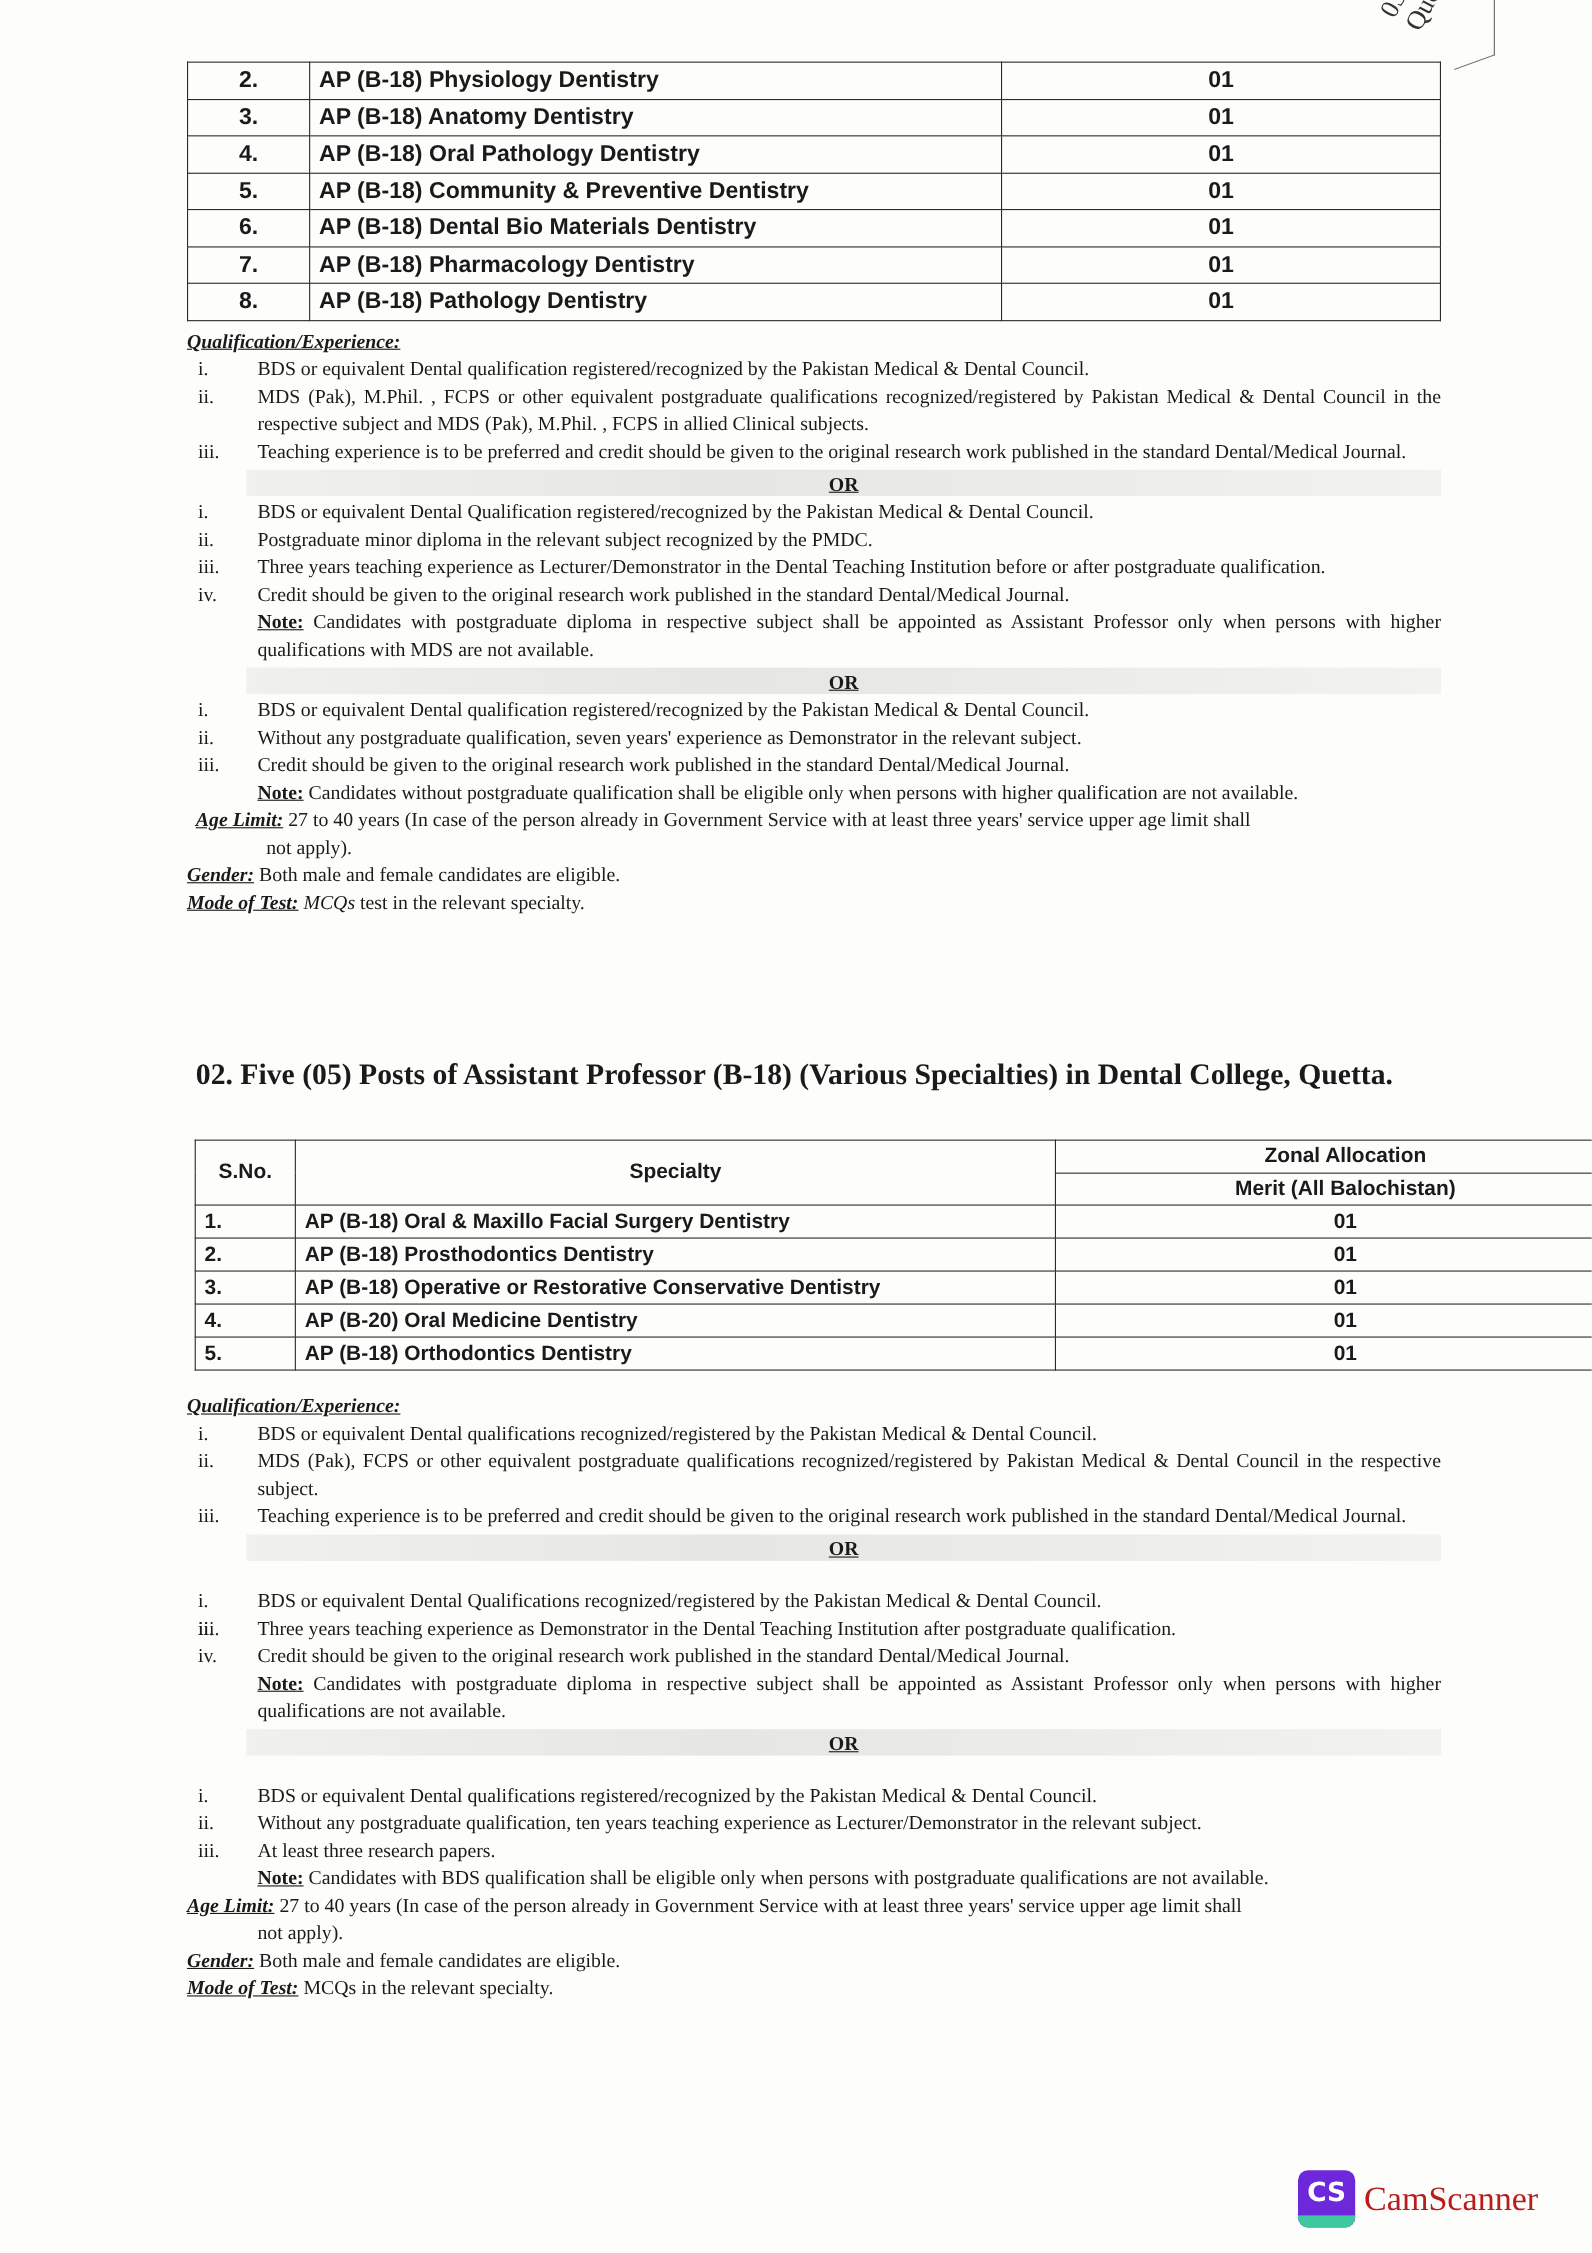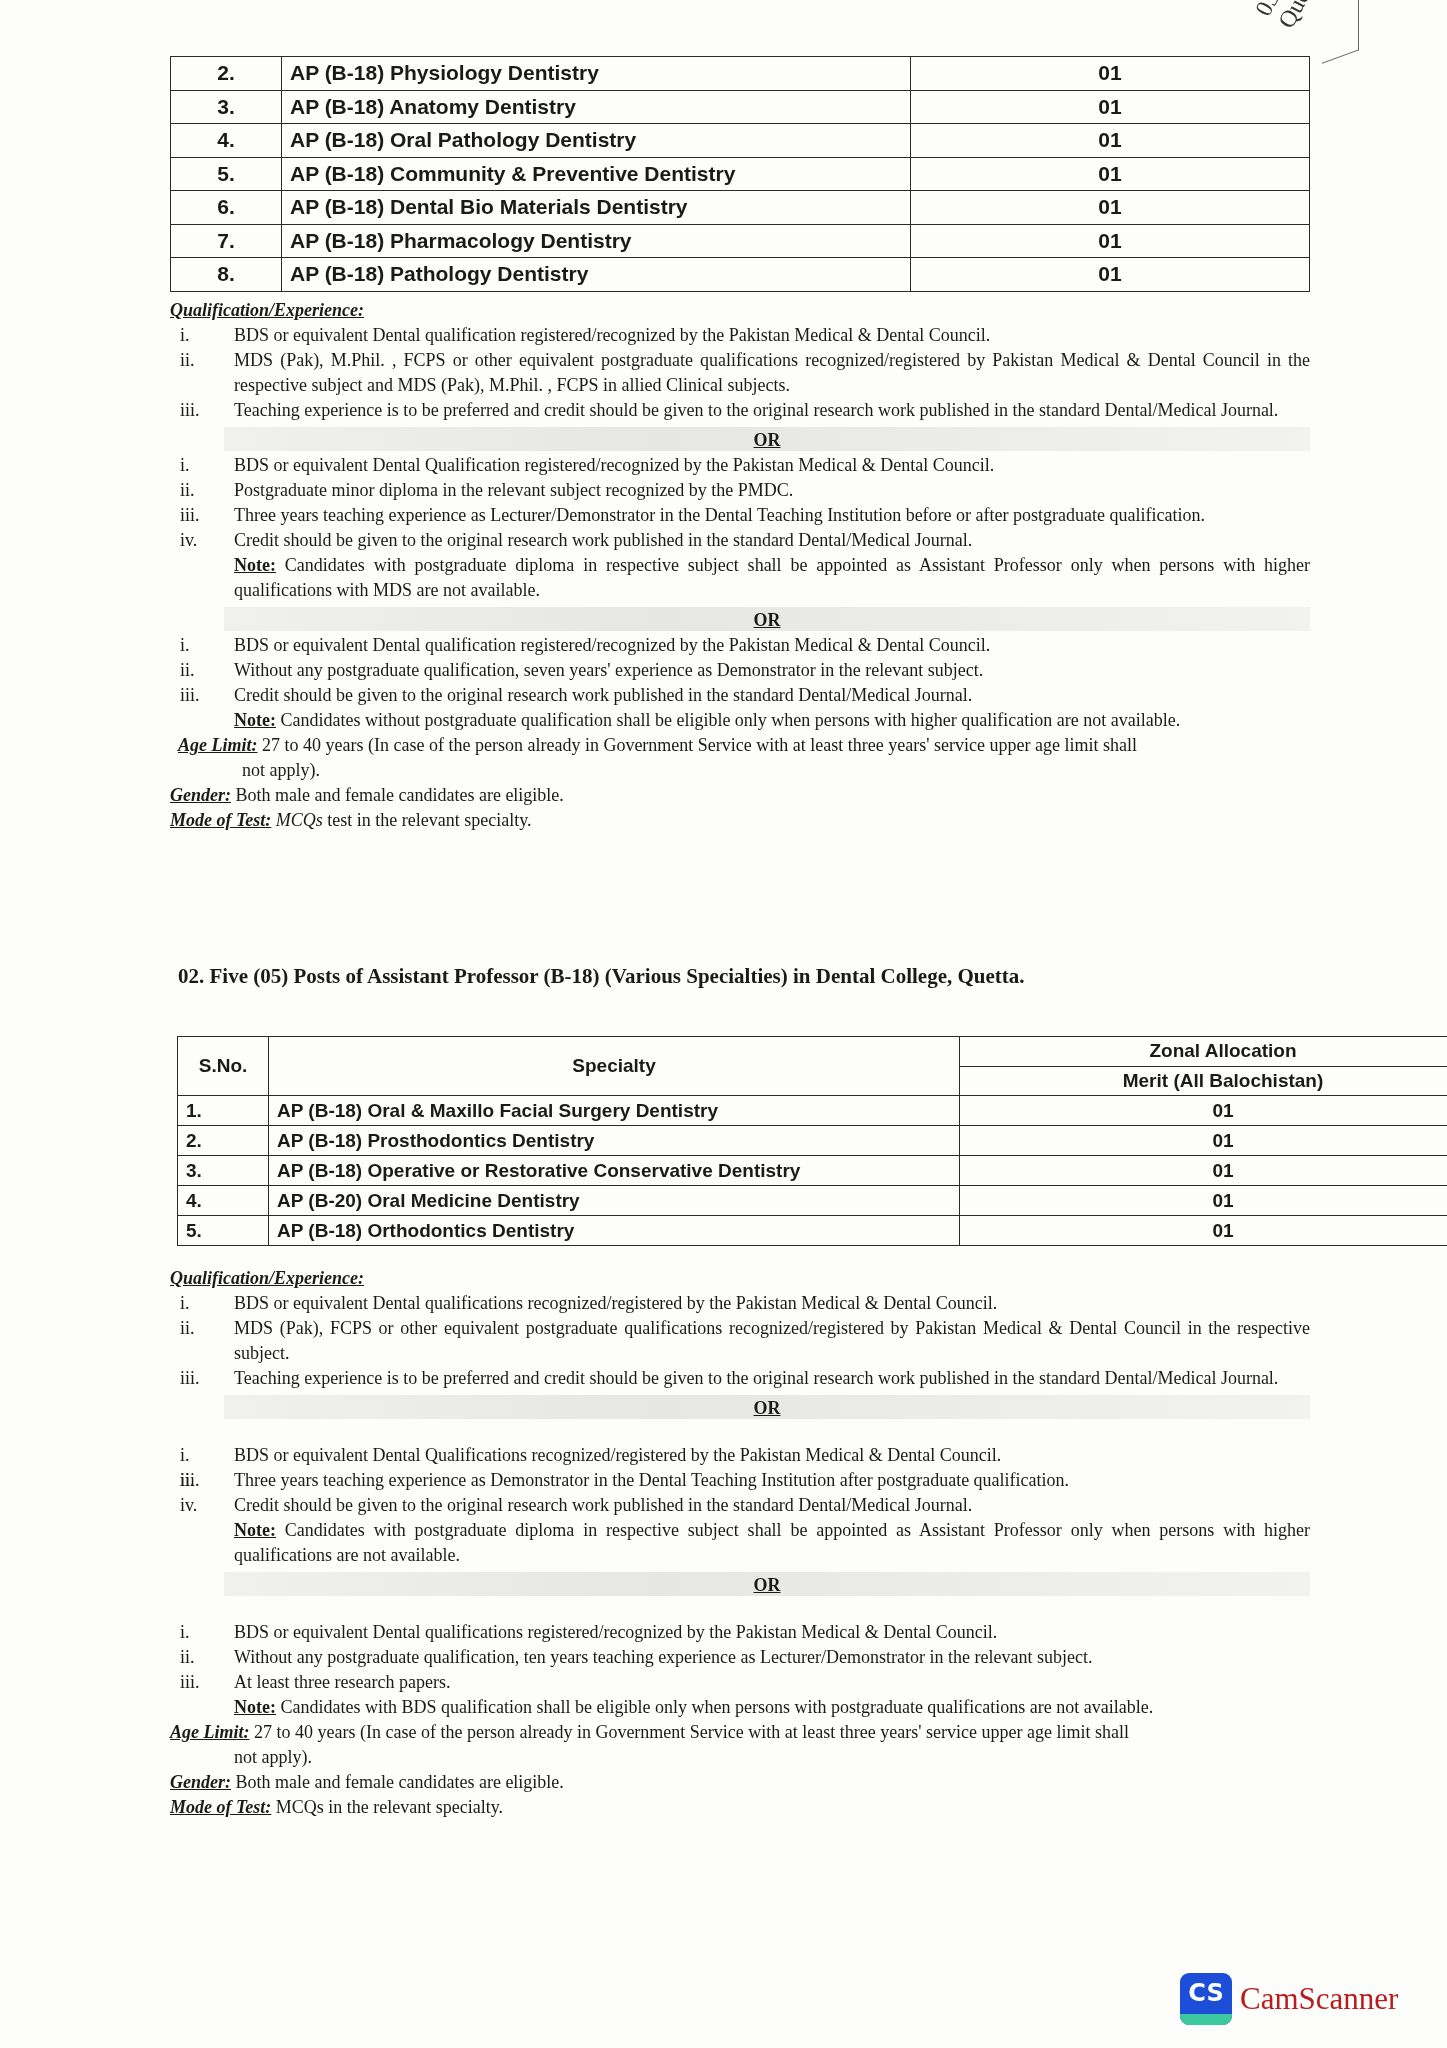--- a/index.html
+++ b/index.html
@@ -59,28 +59,28 @@
     .or-band {
       margin: 4px 0 2px 54px; height: 24px; text-align: center;
       background: linear-gradient(90deg, #f0f0ee, #e6e6e4 40%, #ececea 70%, #f2f2f0);
       font-weight: bold; text-decoration: underline; font-size: 18px; line-height: 26px;
     }
     .meta { padding-left: 8px; }
     .meta .hang { padding-left: 64px; }
 
     .heading2 {
       position: absolute; left: 178px; top: 958px; width: 1140px;
-      font-size: 21px; line-height: 36px; font-weight: bold;
+      font-size: 27px; line-height: 36px; font-weight: bold;
     }
 
     
     .cs-badge { position: absolute; left: 1180px; top: 1973px; display: flex; align-items: center; }
     .cs-logo {
       width: 52px; height: 52px; border-radius: 9px; overflow: hidden; position: relative;
-      background: #1d4ed8;
+      background: #6d28d9;
     }
     .cs-logo .bar { position: absolute; left: 0; bottom: 0; width: 100%; height: 11px; background: #3ec8a0; }
     .cs-logo .txt {
       position: absolute; left: 0; top: 6px; width: 100%; text-align: center;
       color: #fff; font-family: "DejaVu Sans", sans-serif; font-weight: bold; font-size: 24px;
     }
     .cs-name { margin-left: 8px; font-size: 31px; color: #b91c1c; font-family: "Liberation Serif", serif; }
   </style>
 </head>
 <body>

